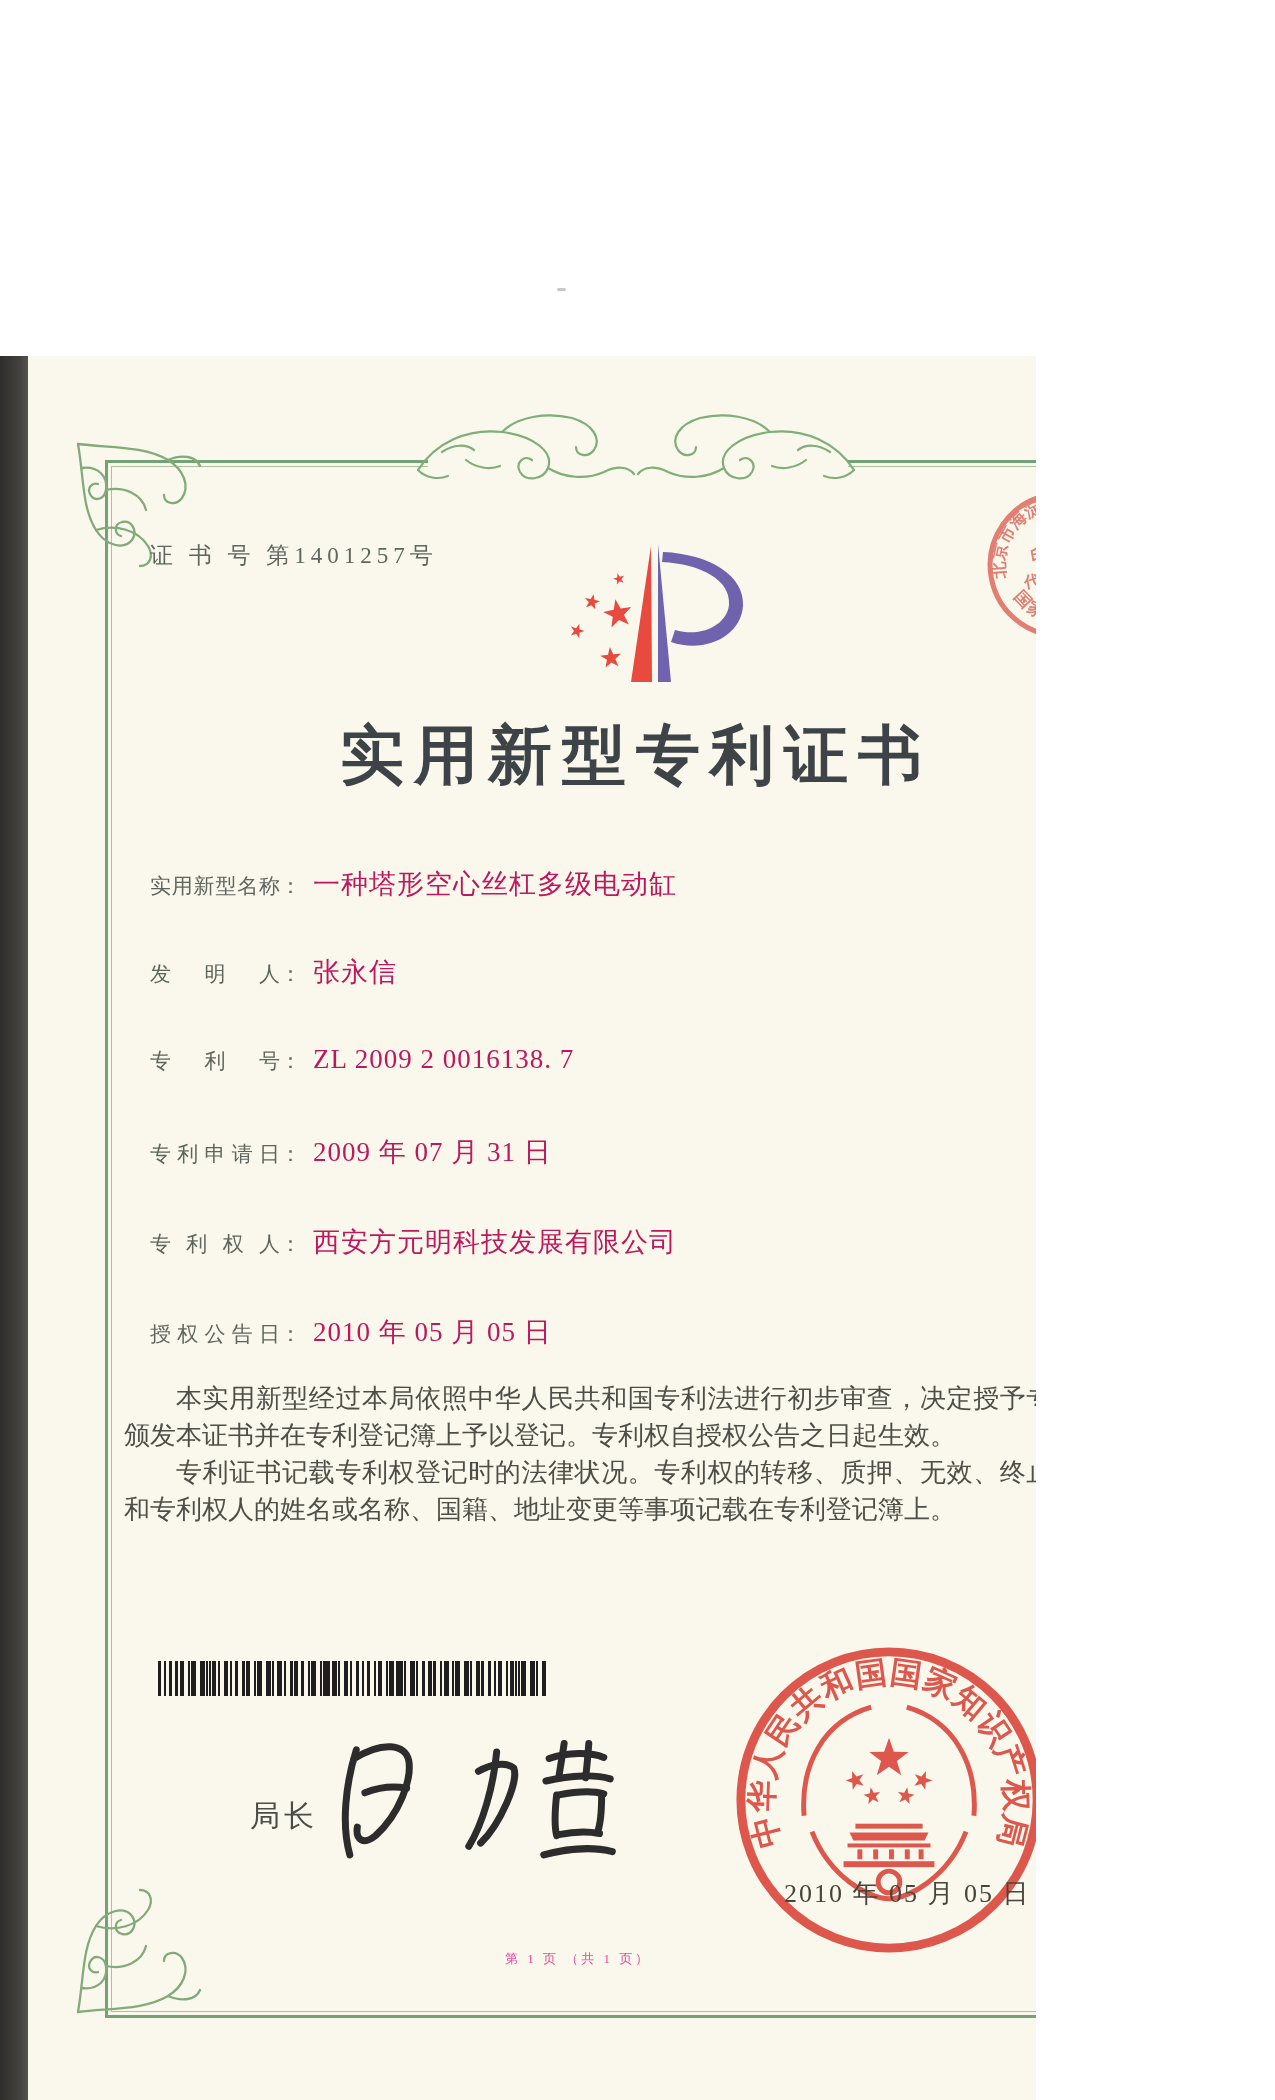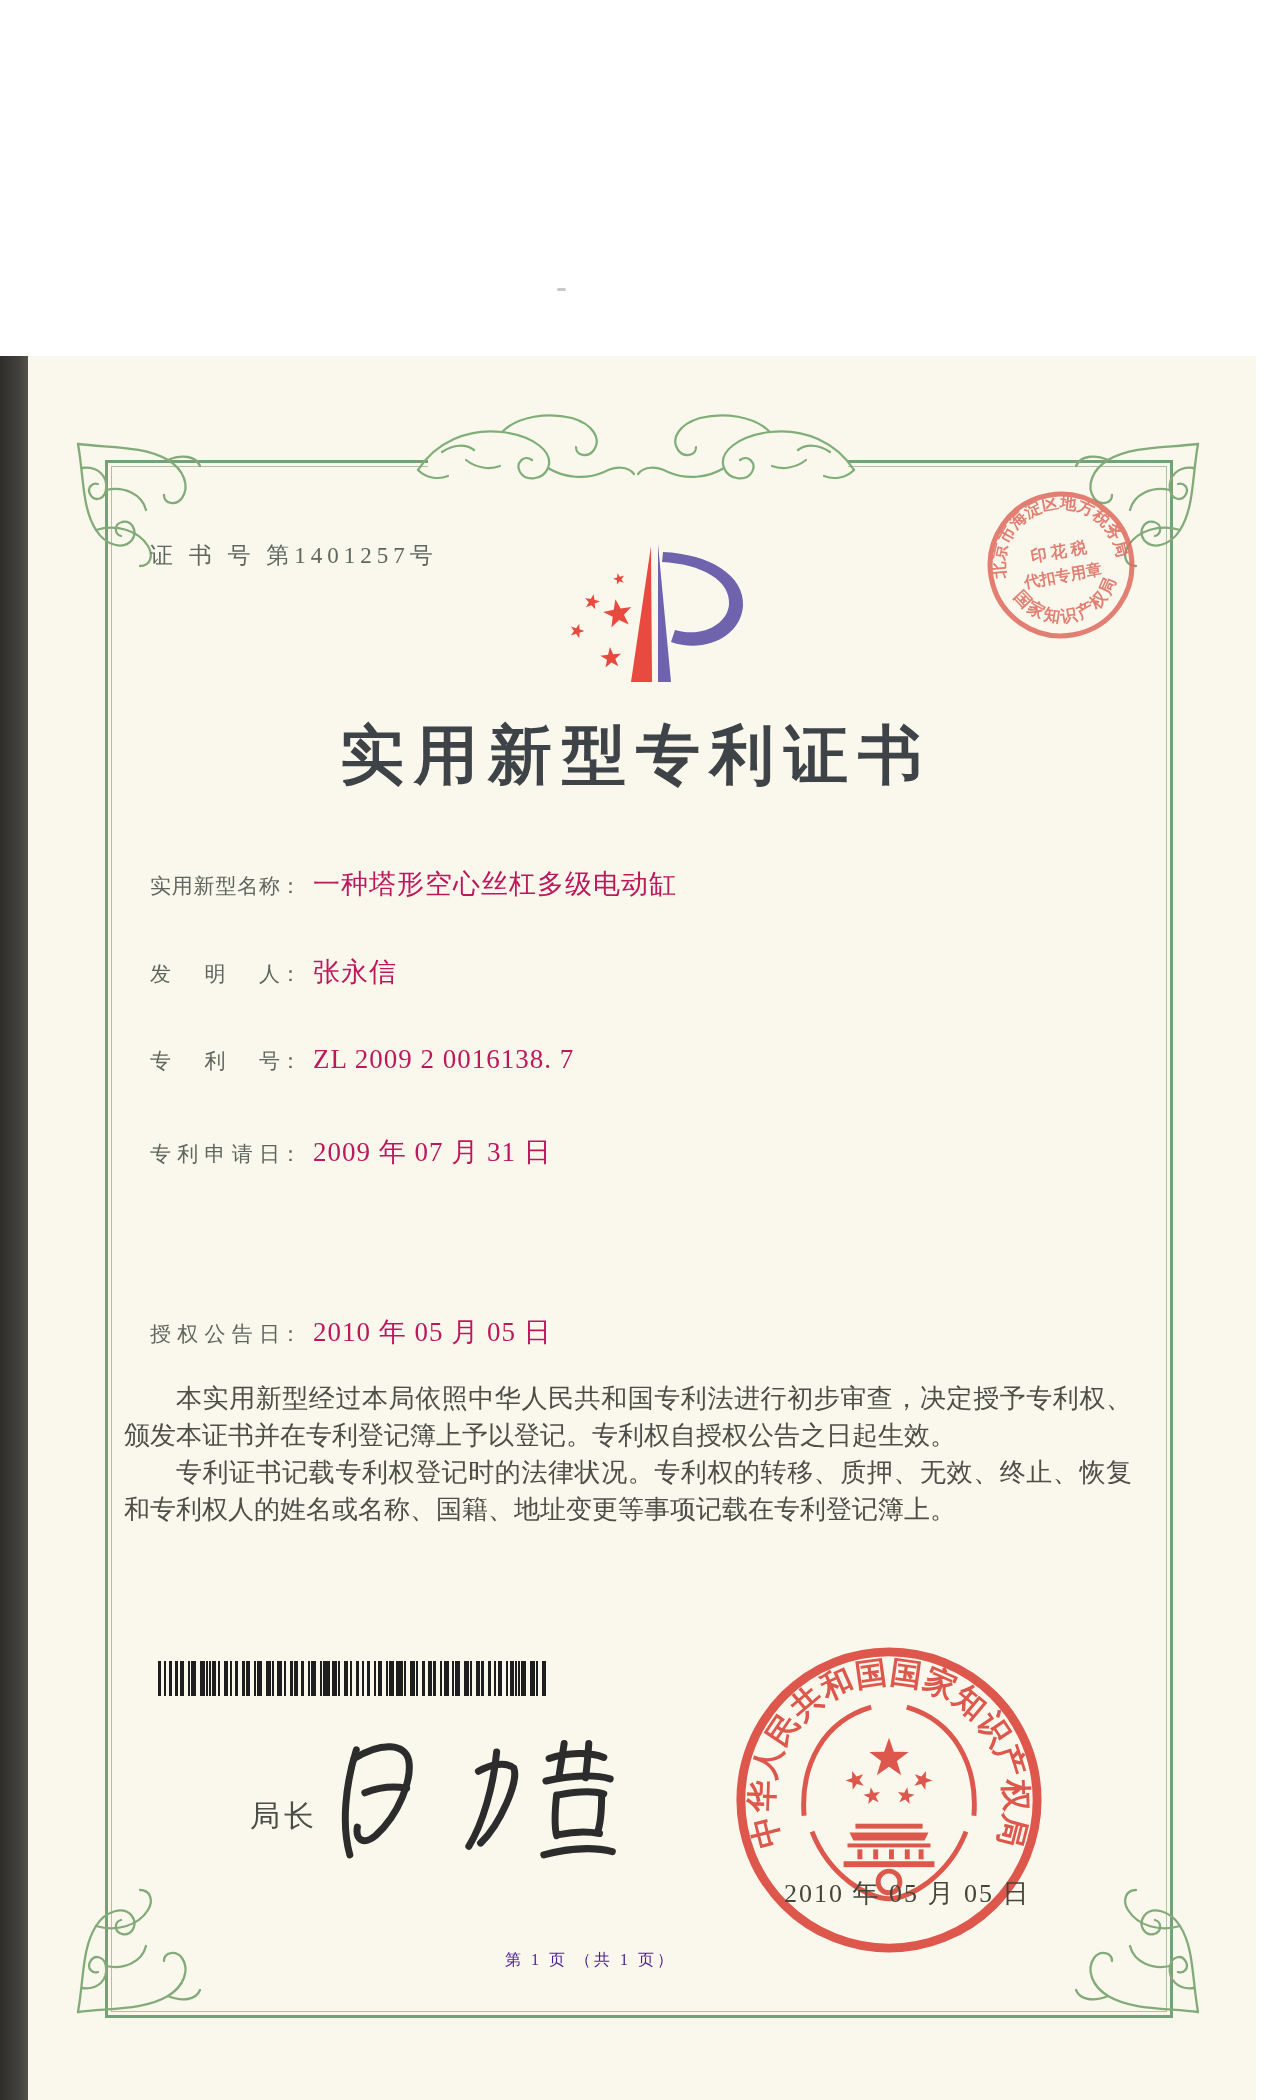--- a/index.html
+++ b/index.html
@@ -1,16 +1,16 @@
 <!DOCTYPE html>
 <html><head>
 <meta charset="utf-8">
 <style>
   html,body{margin:0;padding:0;background:#ffffff;}
-  #canvas{position:relative;width:1256px;height:2100px;background:#ffffff;overflow:hidden;
+  #canvas{position:relative;width:1036px;height:2100px;background:#ffffff;overflow:hidden;
           font-family:"Liberation Serif","DejaVu Serif",serif;}
   
   .scan-edge{position:absolute;left:0;top:356px;width:28px;height:1744px;
              background:linear-gradient(90deg,#2e2d2b 0%,#44423e 70%,#55534e 100%);}
   .paper{position:absolute;left:28px;top:356px;width:1247px;height:1744px;
          background:#faf8ec;}
   .speck{position:absolute;left:557px;top:288px;width:9px;height:3px;background:#9a9a9a;opacity:.55;border-radius:2px;}
   
   .frame{position:absolute;left:105px;top:460px;width:1062px;height:1552px;
          border:3px solid #74a178;}
@@ -46,21 +46,21 @@
       repeating-linear-gradient(90deg,#1e1e1e 0 2px,rgba(0,0,0,0) 2px 17px);}
   
   .director-label{position:absolute;left:250px;top:1796px;font-size:30px;letter-spacing:4px;color:#4a4d48;}
   .signature{position:absolute;left:322px;top:1726px;width:300px;height:170px;}
   
   .seal{position:absolute;left:731px;top:1642px;width:316px;height:316px;opacity:.92;}
   .seal-date{position:absolute;left:784px;top:1876px;font-size:26px;letter-spacing:2px;color:#45453b;z-index:5;}
   
   .tax-stamp{position:absolute;left:980px;top:484px;width:162px;height:162px;transform:rotate(-10deg);opacity:.85;}
   
-  .footer{position:absolute;left:505px;top:1950px;font-size:16px;letter-spacing:3px;color:#4c1d95;}
+  .footer{position:absolute;left:505px;top:1950px;font-size:13px;letter-spacing:3px;color:#ec4899;}
 </style>
 </head>
 <body>
 
 <div id="canvas">
 
   <div class="paper"></div>
   <div class="scan-edge"></div>
   <div class="speck"></div>
 
@@ -128,20 +128,23 @@
     <span class="flabel">实用新型名称</span><span class="fcolon">：</span><span class="fvalue">一种塔形空心丝杠多级电动缸</span>
   </div>
   <div class="field f1">
     <span class="flabel">发明人</span><span class="fcolon">：</span><span class="fvalue">张永信</span>
   </div>
   <div class="field f2">
     <span class="flabel">专利号</span><span class="fcolon">：</span><span class="fvalue">ZL 2009 2 0016138. 7</span>
   </div>
   <div class="field f3">
     <span class="flabel">专利申请日</span><span class="fcolon">：</span><span class="fvalue">2009 年 07 月 31 日</span>
+  </div>
+  <div class="field f4">
+    <span class="flabel">专利权人</span><span class="fcolon">：</span><span class="fvalue">西安方元明科技发展有限公司</span>
   </div>
   <div class="field f5">
     <span class="flabel">授权公告日</span><span class="fcolon">：</span><span class="fvalue">2010 年 05 月 05 日</span>
   </div>
 
   <div class="legal">
     <p>本实用新型经过本局依照中华人民共和国专利法进行初步审查，决定授予专利权、颁发本证书并在专利登记簿上予以登记。专利权自授权公告之日起生效。</p>
     <p>专利证书记载专利权登记时的法律状况。专利权的转移、质押、无效、终止、恢复和专利权人的姓名或名称、国籍、地址变更等事项记载在专利登记簿上。</p>
   </div>
 

